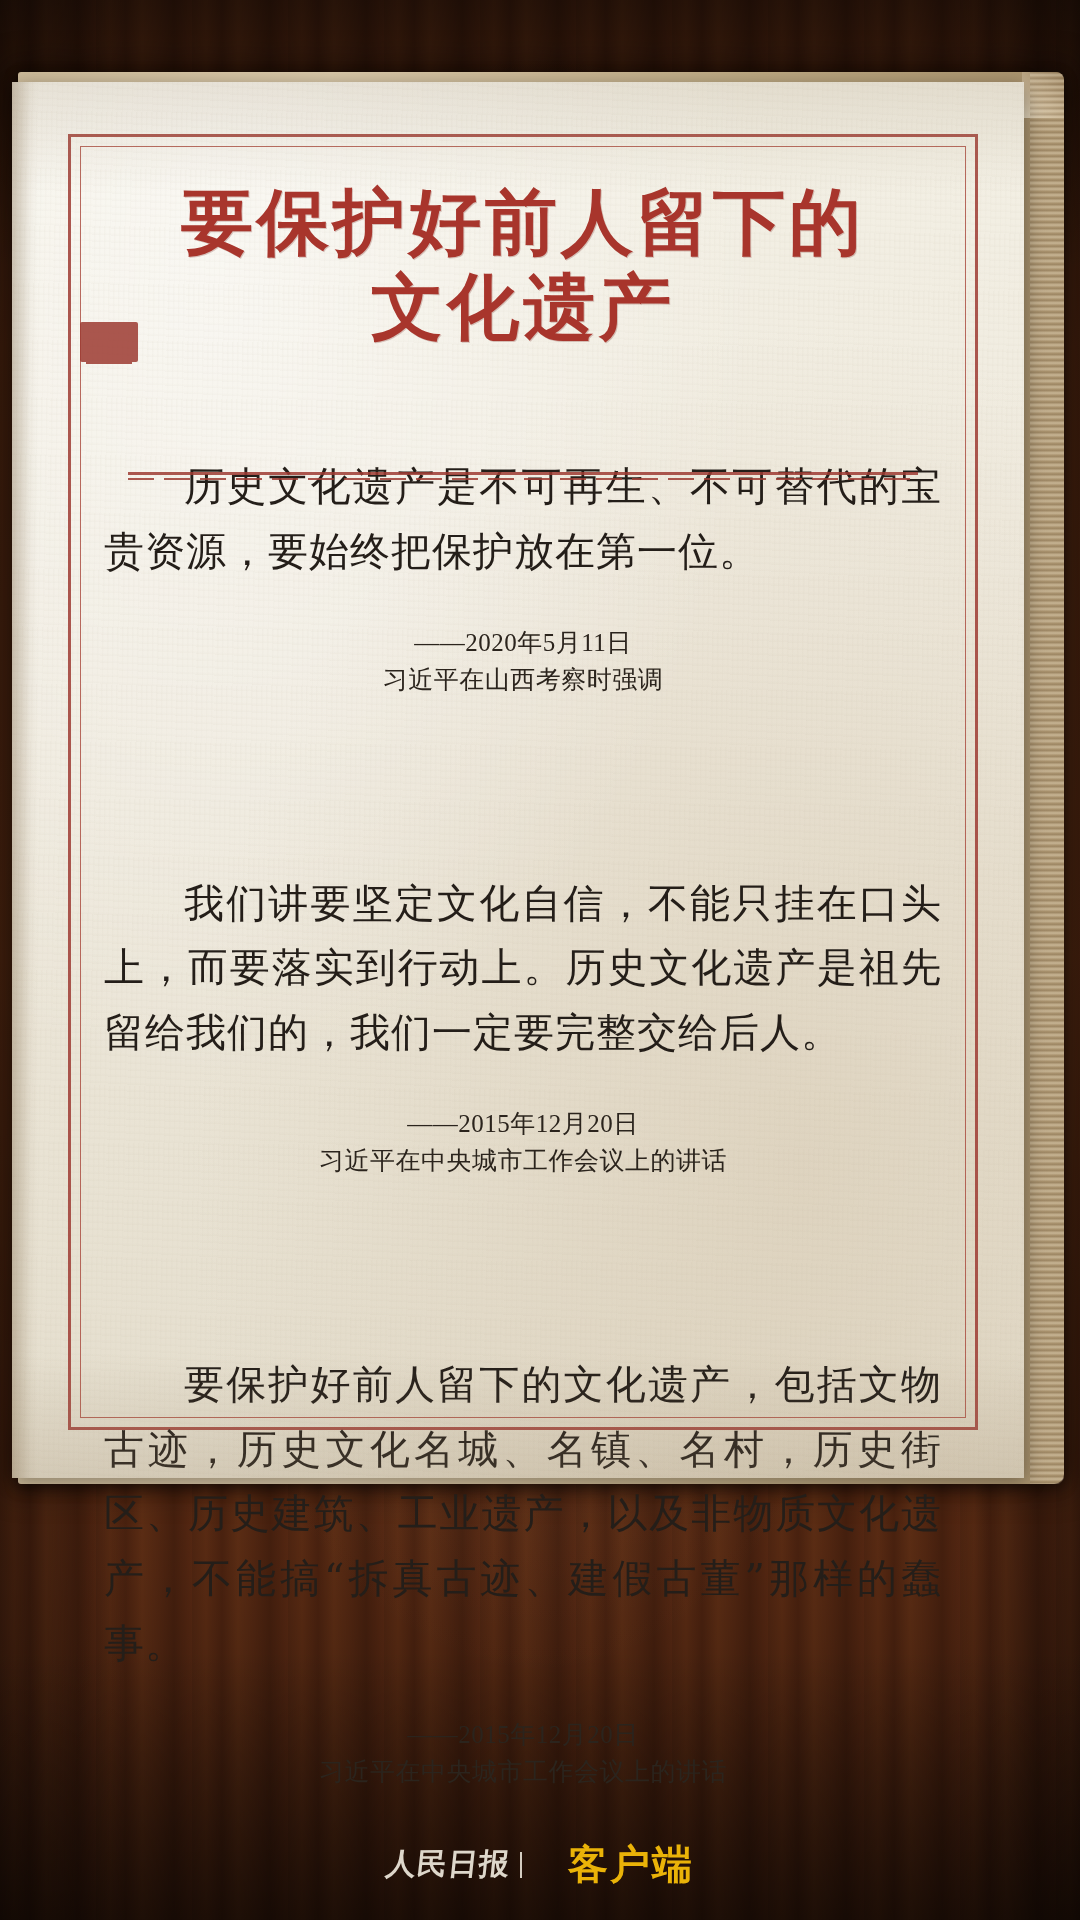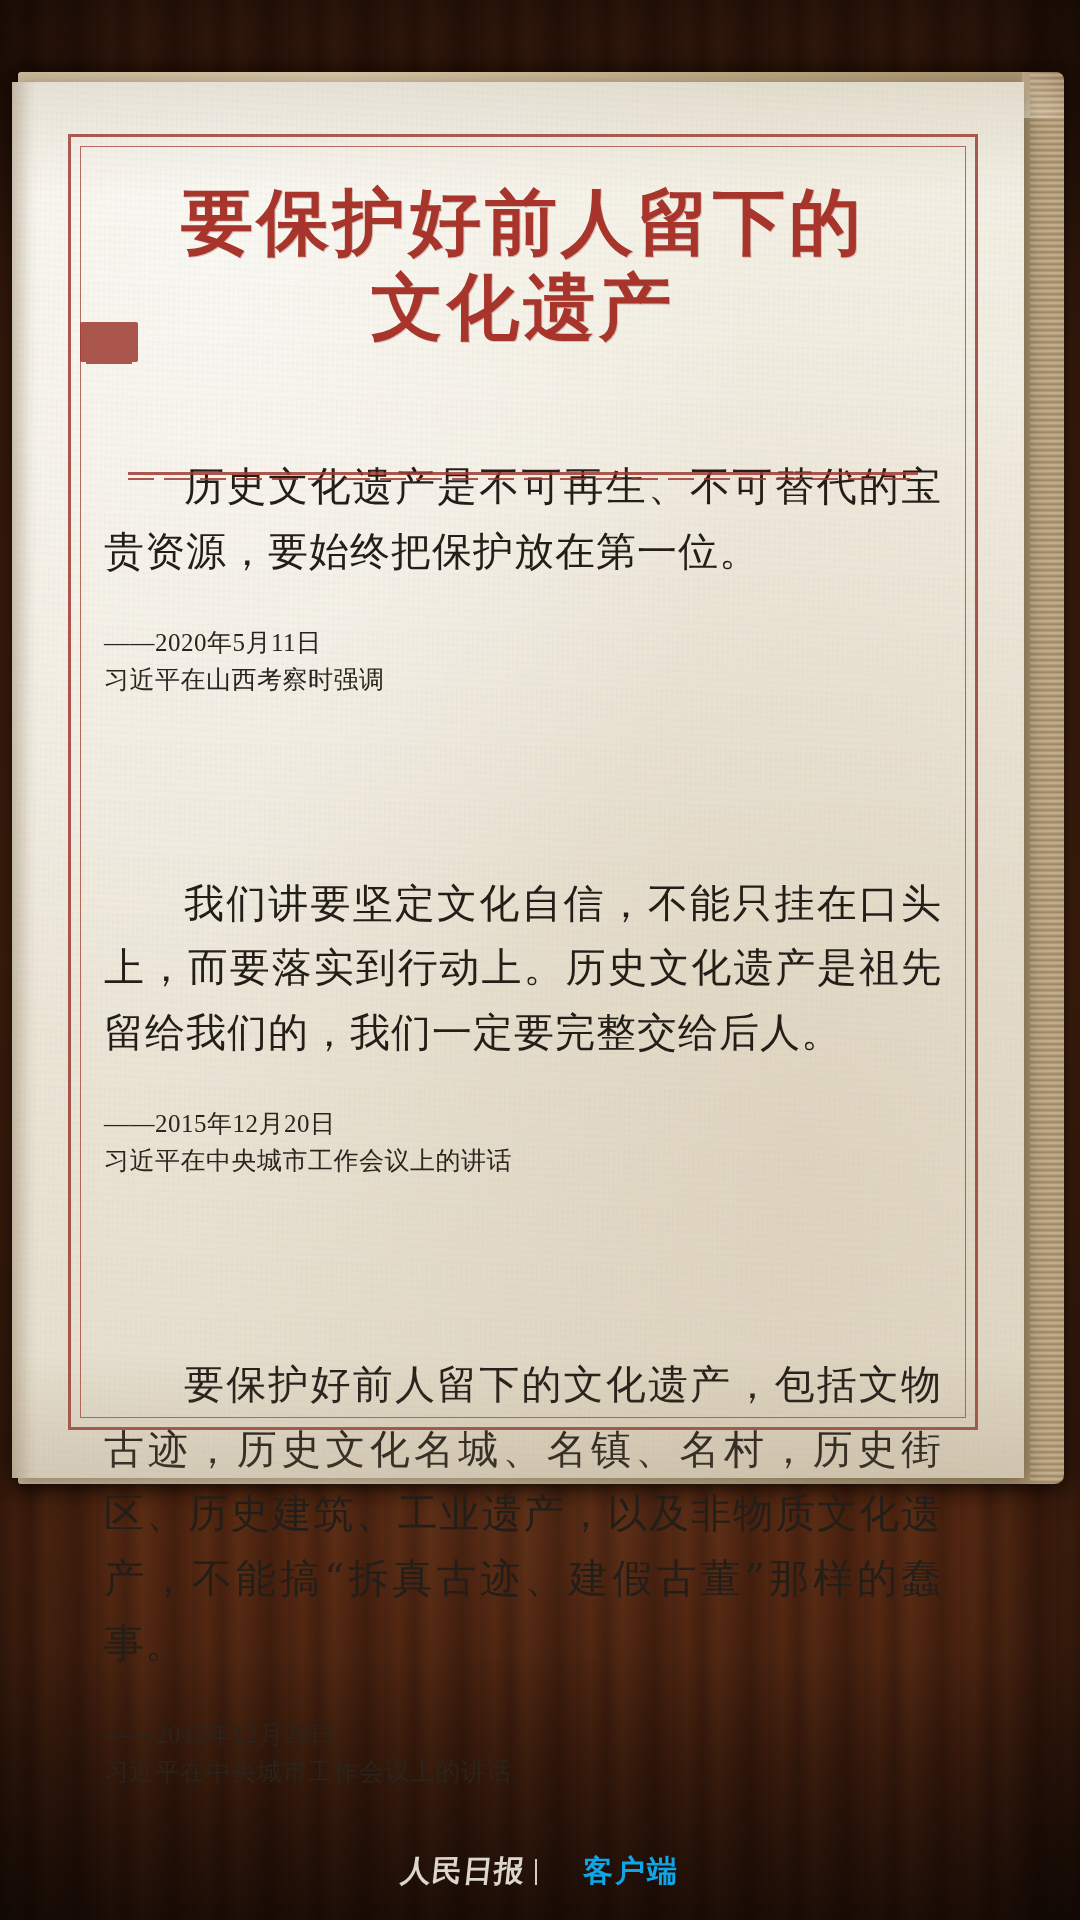--- a/index.html
+++ b/index.html
@@ -190,21 +190,21 @@
     font-size: 40px;
     line-height: 1.62;
     color: #241e19;
     text-align: justify;
     text-indent: 80px;
     letter-spacing: 1px;
     font-family: "DejaVu Serif", "Liberation Serif", serif;
   }
   .attribution {
     margin-top: 16px;
-    text-align: left;
+    text-align: center;
     color: #2b241d;
     font-size: 25px;
     line-height: 1.5;
     letter-spacing: 0.5px;
   }
   .attribution .date { display: block; }
   .attribution .source { display: block; }
 
   .gap-lg { height: 74px; }
 
@@ -228,22 +228,22 @@
     transform: skewX(-6deg);
     opacity: 0.95;
   }
   .footer .divider {
     width: 2px;
     height: 26px;
     background: #e8e2d6;
     opacity: 0.9;
   }
   .footer .app {
-    color: #0ea5e9;
-    font-size: 30px;
+    color: #eab308;
+    font-size: 40px;
     font-weight: bold;
     letter-spacing: 2px;
     font-family: "DejaVu Sans", "Liberation Sans", sans-serif;
     margin-left: 36px;
   }
 </style>
 </head>
 <body>
 
 <div class="wood"></div>

